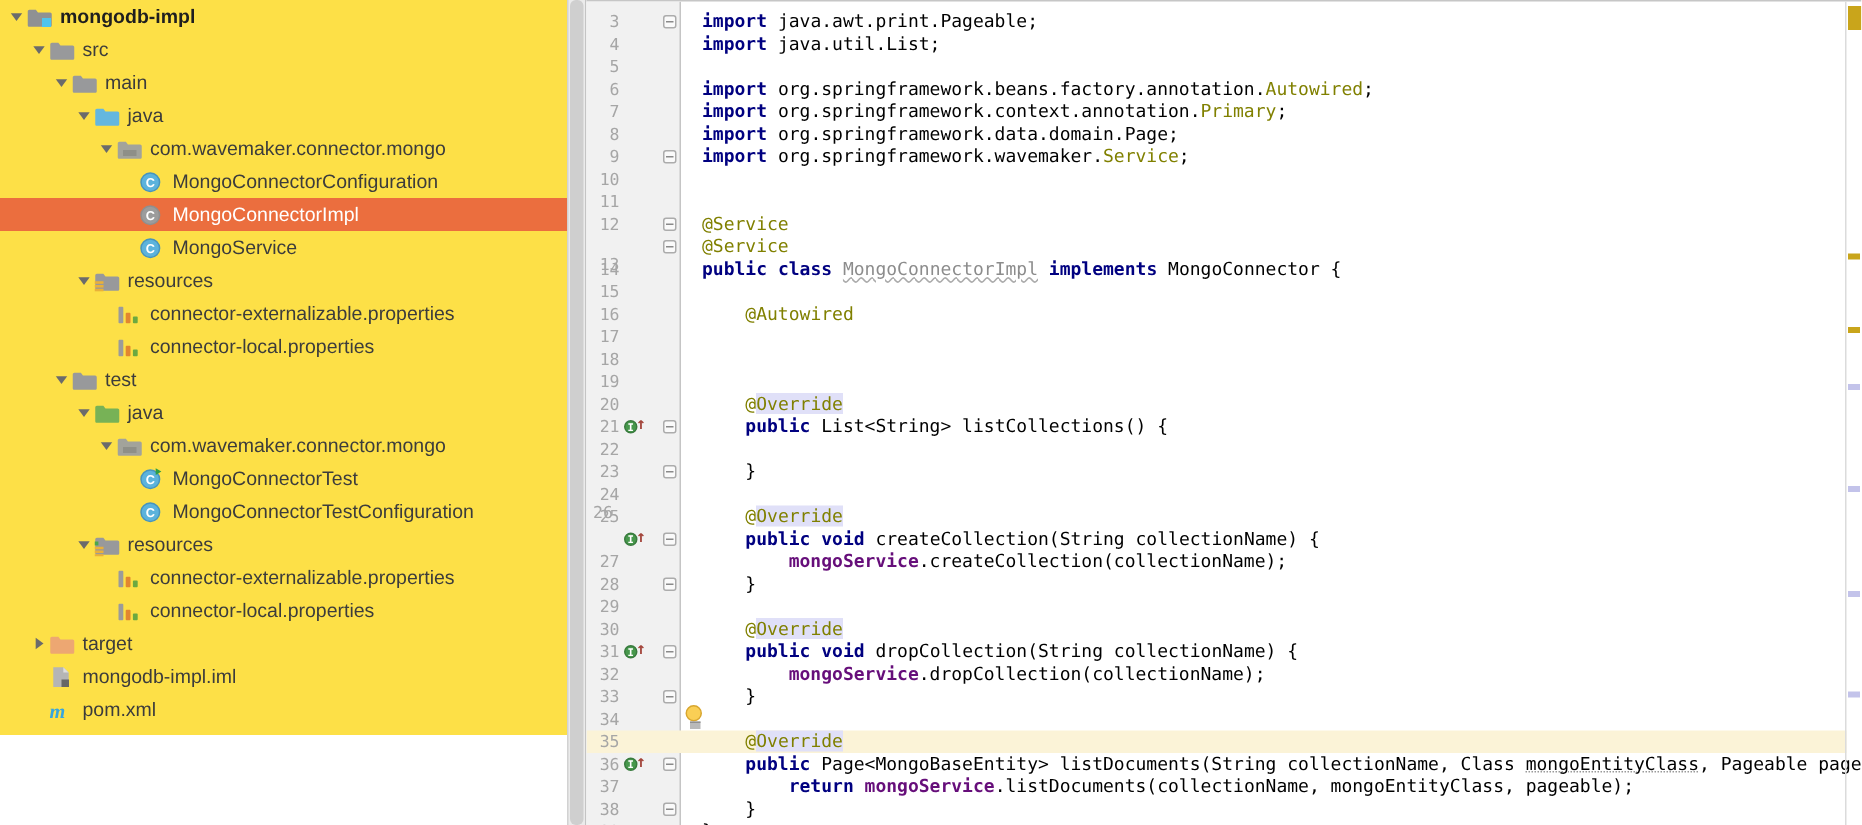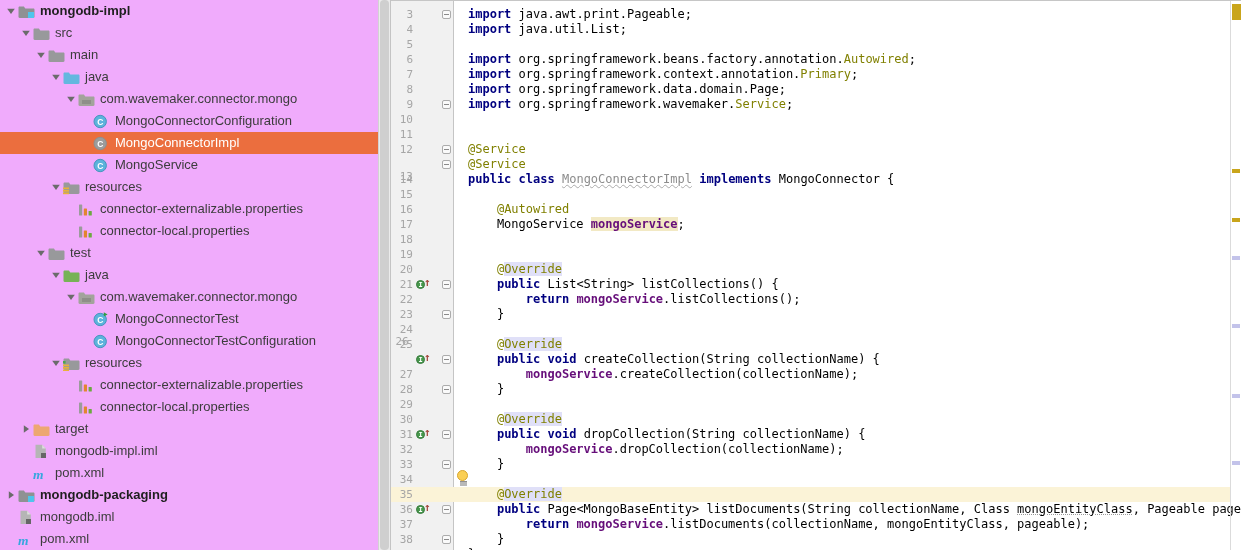--- a/index.html
+++ b/index.html
@@ -1,20 +1,20 @@
 <!DOCTYPE html>
 <html><head>
 <meta charset="utf-8">
 <style>
   html,body{margin:0;padding:0;width:1241px;height:550px;overflow:hidden;background:#fff;
     font-family:"Liberation Sans",sans-serif;-webkit-font-smoothing:antialiased;}
   #app{display:flex;width:1241px;height:550px;}
 
   
-  #tree{width:378px;height:550px;background:#f0abfc;overflow:hidden;flex:none;}
+  #tree{width:378px;height:490px;background:#fde047;overflow:hidden;flex:none;}
   .trow{height:22px;display:flex;align-items:center;white-space:nowrap;font-size:13px;color:#3c3c3c;}
   .trow.bold .tlabel{font-weight:bold;color:#1f1f1f;}
   .trow.selected{background:#EB6E3E;}
   .trow.selected .tlabel{color:#fff;font-weight:normal;}
   .chev{width:14px;flex:none;display:flex;justify-content:center;align-items:center;}
   .ticon{width:18px;height:16px;flex:none;display:flex;align-items:center;justify-content:flex-start;margin-right:4px;}
   .tlabel{line-height:22px;}
 
   
   #strip{width:13px;height:550px;flex:none;background:#EBEBEB;border-left:1px solid #D2D2D2;border-right:1px solid #C4C4C4;box-sizing:border-box;position:relative;}
@@ -395,36 +395,34 @@
       <div class="ln" style="top: 168px;">13</div>
       <span class="fold" style="top: 159px;"></span>
       <div class="code-line" style="top: 156px;"><span class="tok-a">@Service</span></div>
       <div class="ln" style="top: 171px;">14</div>
       <div class="code-line" style="top: 171px;"><span class="tok-k">public</span><span class="tok-p"> </span><span class="tok-k">class</span><span class="tok-p"> </span><span class="tok-u">MongoConnectorImpl</span><span class="tok-p"> </span><span class="tok-k">implements</span><span class="tok-p"> MongoConnector {</span></div>
       <div class="ln" style="top: 186px;">15</div>
       <div class="code-line" style="top: 186px;"></div>
       <div class="ln" style="top: 201px;">16</div>
       <div class="code-line" style="top: 201px;"><span class="tok-p">    </span><span class="tok-a">@Autowired</span></div>
       <div class="ln" style="top: 216px;">17</div>
-      <div class="code-line" style="top: 216px;"><span class="tok-p">    MongoService </span><span class="tok-f tok-w">mongoService</span><span class="tok-p">;</span></div>
       <div class="ln" style="top: 231px;">18</div>
       <div class="code-line" style="top: 231px;"></div>
       <div class="ln" style="top: 246px;">19</div>
       <div class="code-line" style="top: 246px;"></div>
       <div class="ln" style="top: 261px;">20</div>
       <div class="code-line" style="top: 261px;"><span class="tok-p">    </span><span class="tok-a">@</span><span class="tok-a tok-hl">Override</span></div>
       <div class="ln" style="top: 276px;">21</div>
       <span class="ovr" style="top: 276px;">
         <span class="ovr-c">I</span>
         <span class="ovr-a">↑</span>
       </span>
       <span class="fold" style="top: 279px;"></span>
       <div class="code-line" style="top: 276px;"><span class="tok-p">    </span><span class="tok-k">public</span><span class="tok-p"> List&lt;String&gt; listCollections() {</span></div>
       <div class="ln" style="top: 291px;">22</div>
-      <div class="code-line" style="top: 291px;"><span class="tok-p">        </span><span class="tok-k">return</span><span class="tok-p"> </span><span class="tok-f">mongoService</span><span class="tok-p">.listCollections();</span></div>
       <div class="ln" style="top: 306px;">23</div>
       <span class="fold" style="top: 309px;"></span>
       <div class="code-line" style="top: 306px;"><span class="tok-p">    }</span></div>
       <div class="ln" style="top: 321px;">24</div>
       <div class="code-line" style="top: 321px;"></div>
       <div class="ln" style="top: 336px;">25</div>
       <div class="code-line" style="top: 336px;"><span class="tok-p">    </span><span class="tok-a">@</span><span class="tok-a tok-hl">Override</span></div>
       <div class="ln" style="top: 333px; text-align: center;">26</div>
       <span class="ovr" style="top: 351px;">
         <span class="ovr-c">I</span>

